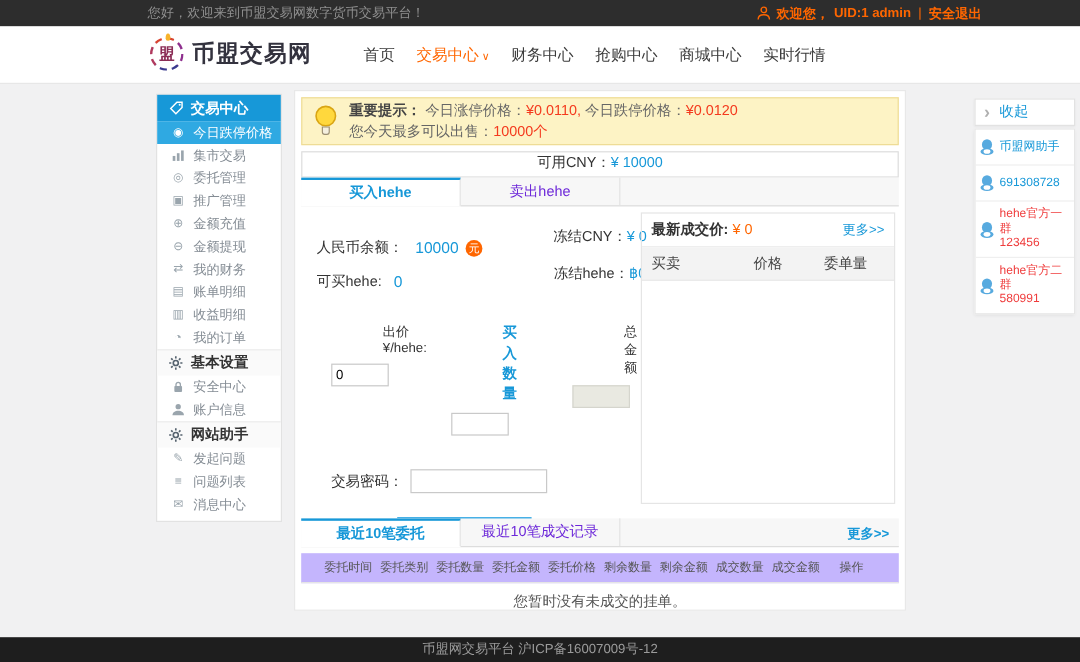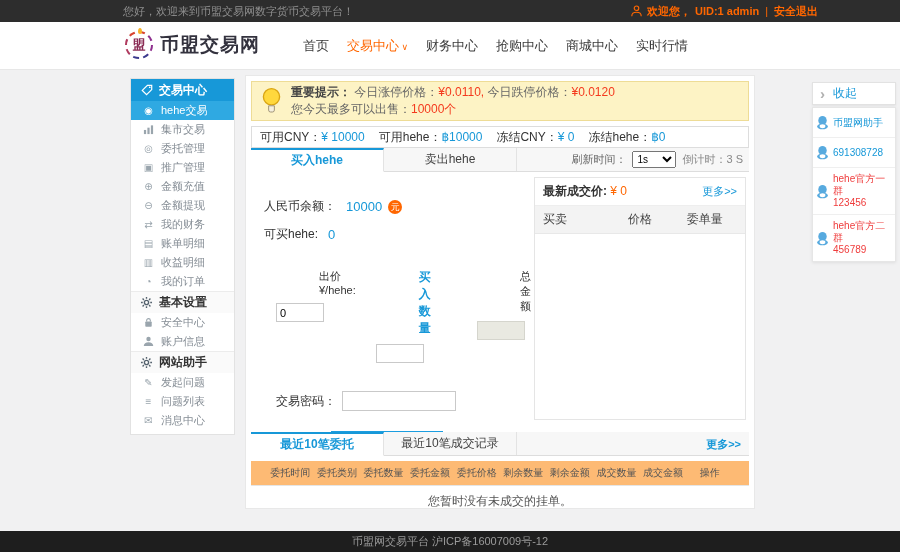--- a/index.html
+++ b/index.html
@@ -39,26 +39,26 @@
   .icon-wrap { display:inline-flex; width:13px; justify-content:center; }
 
   
   .main { position:absolute; left:245px; top:5px; width:510px; height:434px; background:#fff; border:1px solid #e8e8e8; }
   .notice { margin:5px; display:flex; gap:9px; align-items:center; background:#fdf3c5; border:1px solid #eedc96; padding:2px 8px; font-size:12px; color:#666; }
   .notice-lines { line-height:17px; }
   .notice b { color:#444; }
   .red { color:#f43a1e; font-style:normal; }
   .orange { color:#f60; font-style:normal; }
 
-  .balances { margin:3px 5px 0 5px; height:22px; border:1px solid #ddd; display:flex; align-items:center; gap:14px; padding:0 8px; font-size:12px; color:#333; }
+  .balances { margin:3px 5px 0 5px; height:22px; border:1px solid #ddd; display:flex; align-items:center; gap:14px; padding:0 8px; font-size:12px; color:#333;flex-direction:column; }
   .balances b { font-weight:normal; }
   .bal-val { color:#1798d8; }
 
   .tabsbar { display:flex; margin:0 5px; border-bottom:1px solid #ddd; background:#f7f7f7; position:relative; height:24px; }
-  .tab { width:133px; text-align:center; font-size:12px; line-height:23px; color:#404040; border-right:1px solid #e3e3e3; cursor:pointer; }
+  .tab { width:133px; text-align:center; font-size:12px; line-height:23px; color:#6d28d9; border-right:1px solid #e3e3e3; cursor:pointer; }
   .tab.active { background:#fff; border-top:2px solid #1798d8; line-height:21px; color:#1798d8; font-weight:bold; margin-bottom:-1px; border-bottom:1px solid #fff; }
   .tab-right { position:absolute; right:6px; top:0; height:23px; display:flex; align-items:center; gap:6px; font-size:11px; color:#666; }
   .tab-right select { width:44px; height:17px; font-size:10px; }
   .countdown { color:#888; }
 
   .trade-body { position:relative; height:252px; }
   .buy-form { position:absolute; left:10px; top:0; width:275px; }
   .frow { display:flex; align-items:center; gap:6px; font-size:12px; color:#333; padding-left:8px; }
   .balance-row { margin-top:26px; }
   .canbuy-row { margin-top:11px; }
@@ -81,21 +81,21 @@
   .more-link { color:#1798d8; font-size:11px; text-decoration:none; cursor:pointer; }
   .ob-headers { display:flex; background:#f3f3f3; padding:5px 8px; font-size:12px; color:#444; border-bottom:1px solid #e8e8e8; }
   .ob-headers span { flex:1; }
   .ob-headers span:nth-child(2) { text-align:center; }
   .ob-headers span:nth-child(3) { text-align:center; }
   .ob-body { height:182px; }
 
   .history { margin:0 5px; }
   .hist-tabs { display:flex; border-bottom:1px solid #ddd; background:#f7f7f7; position:relative; height:24px; margin-top:8px; }
   .hist-tabs .more-link { position:absolute; right:8px; top:5px; font-weight:bold; }
-  .hist-headers { display:flex; background:#fdba74; border-bottom:1px solid #e5e5e5; padding:5px 16px; margin-top:5px; }
+  .hist-headers { display:flex; background:#c4b5fd; border-bottom:1px solid #e5e5e5; padding:5px 16px; margin-top:5px; }
   .hist-headers span { flex:1; text-align:center; font-size:10px; color:#555; white-space:nowrap; }
   .hist-empty { text-align:center; font-size:12px; color:#555; padding:7px 0; }
 
   
   .service { position:absolute; left:812px; top:12px; width:84px; }
   .collapse { height:23px; background:#fff; border:1px solid #e2e2e2; display:flex; align-items:center; gap:8px; padding-left:7px; font-size:12px; color:#1798d8; cursor:pointer; margin-bottom:2px; box-shadow:0 1px 2px rgba(0,0,0,.06); }
   .chev { color:#b0b0b0; font-weight:bold; font-size:15px; line-height:1; }
   .svc-list { background:#fff; border:1px solid #e6e6e6; box-shadow:0 1px 3px rgba(0,0,0,.08); }
   .svc-item { display:flex; align-items:center; gap:4px; padding:5px 3px; border-bottom:1px solid #efefef; font-size:10px; line-height:12px; cursor:pointer; }
   .svc-item:last-child { border-bottom:none; }
@@ -151,21 +151,21 @@
               <path d="M1.5 7.5L7.5 1.5h5v5l-6 6z" fill="none" stroke="#fff" stroke-width="1.4"></path>
               <circle cx="10.2" cy="3.8" r="1" fill="#fff"></circle>
             </svg>
           </span>
           <span>交易中心</span>
         </div>
         <div class="sb-item active">
           <span class="icon-wrap">
             <i class="g">◉</i>
           </span>
-          <span>hehe交易</span>
+          <span>今日跌停价格</span>
         </div>
         <div class="sb-item">
           <span class="icon-wrap">
             <svg viewBox="0 0 12 12" width="11" height="11">
               <g fill="#9aa5ad">
                 <rect x="1" y="6.5" width="2.4" height="4.5"></rect>
                 <rect x="4.8" y="4" width="2.4" height="7"></rect>
                 <rect x="8.6" y="1.5" width="2.4" height="9.5"></rect>
               </g>
             </svg>
@@ -297,25 +297,20 @@
       <div class="balances" id="balances">
           <span><b>可用CNY：</b><span class="bal-val">¥ 10000</span></span>
           <span><b>可用hehe：</b><span class="bal-val">฿10000</span></span>
           <span><b>冻结CNY：</b><span class="bal-val">¥ 0</span></span>
           <span><b>冻结hehe：</b><span class="bal-val">฿0</span></span>
         </div>
 
       <div class="tabsbar">
         <div class="tab active">买入hehe</div>
         <div class="tab">卖出hehe</div>
-        <div class="tab-right">
-          <span>刷新时间：</span>
-          <select id="refresh-select"><option>1s</option></select>
-          <span class="countdown"><span>倒计时：</span><span>3 S</span></span>
-        </div>
       </div>
 
       <div class="trade-body">
         <div class="buy-form">
           <div class="frow balance-row">
             <span>人民币余额：</span>
             <span class="fval">10000</span>
             <i class="coin">元</i>
           </div>
           <div class="frow canbuy-row">
@@ -425,21 +420,21 @@
           <div class="svc-item">
             <span class="icon-wrap">
               <svg viewBox="0 0 20 22" width="17" height="19">
                 <ellipse cx="10" cy="8" rx="6.5" ry="7" fill="#57aadf"></ellipse>
                 <ellipse cx="10" cy="17" rx="8.3" ry="4.4" fill="#57aadf"></ellipse>
                 <ellipse cx="10" cy="16.8" rx="4.4" ry="3" fill="#fff"></ellipse>
               </svg>
             </span>
             <div class="svc-lines">
               <span class="c-red">hehe官方二群</span>
-              <span class="c-red">456789</span>
+              <span class="c-red">580991</span>
             </div>
           </div>
         </div>
     </aside>
 
   </div>
 
   <footer class="footer">
     <span>币盟网交易平台 沪ICP备16007009号-12</span>
   </footer>

